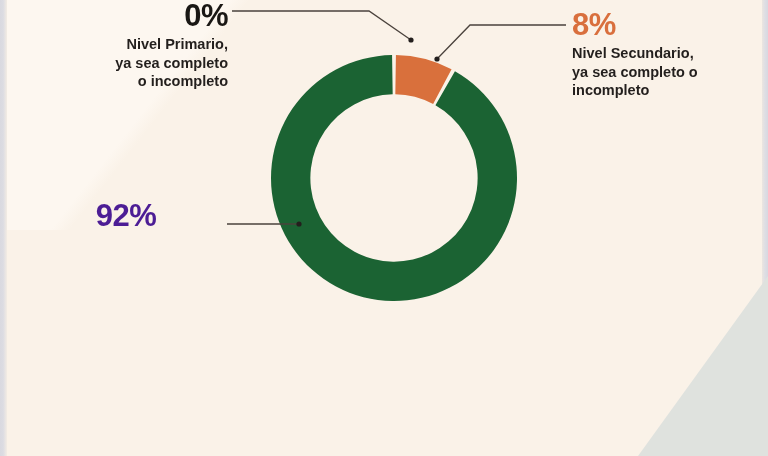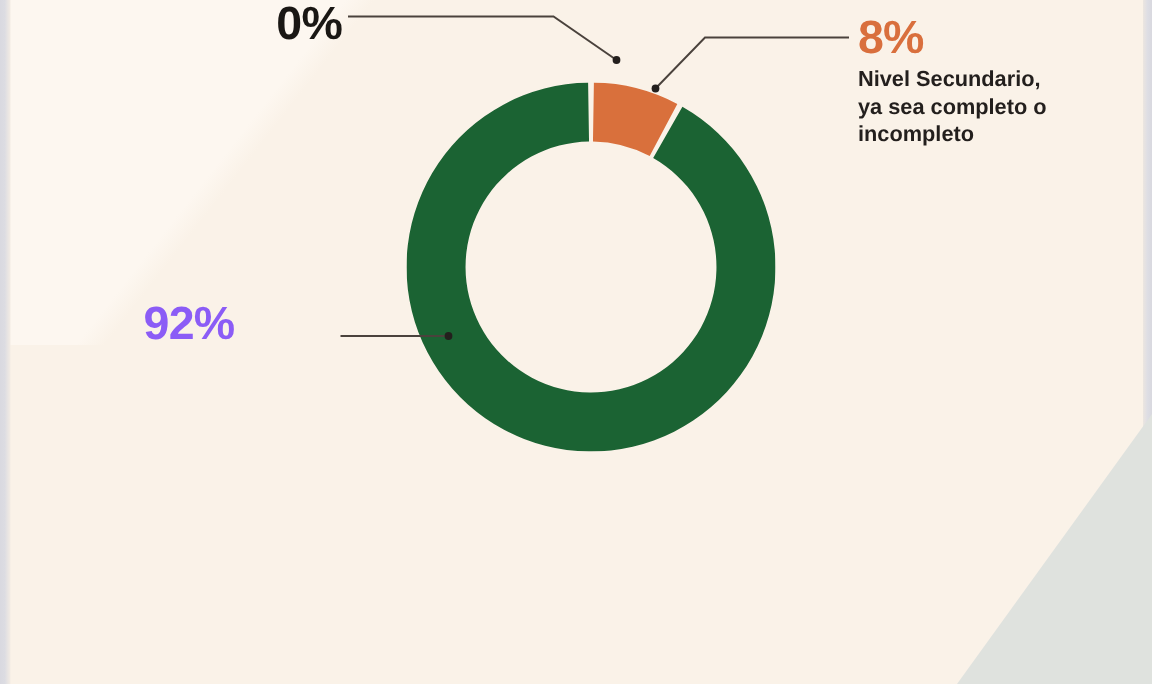--- a/index.html
+++ b/index.html
@@ -114,21 +114,21 @@
     text-align: left;
   }
   #callout-secundario .pct { color: #d96f3d; }
 
   #callout-universitario {
     left: 30px;
     top: 200px;
     width: 192px;
     text-align: center;
   }
-  #callout-universitario .pct { color: #8b5cf6; }
+  #callout-universitario .pct { color: #4c1d95; }
 </style>
 </head>
 <body>
 
 <div id="stage">
 
   <div class="topleft-sheen"></div>
   <div class="edge-strip-left"></div>
   <div class="edge-strip-right"></div>
   <div class="corner-wedge"></div>
@@ -149,20 +149,23 @@
 
     <polyline points="437,59 470,25 566,25" fill="none" stroke="#4a423c" stroke-width="1.3"></polyline>
     <circle cx="437" cy="59" r="2.6" fill="#231f1d"></circle>
 
     <line x1="227" y1="224" x2="299" y2="224" stroke="#4a423c" stroke-width="1.3"></line>
     <circle cx="299" cy="224" r="2.6" fill="#231f1d"></circle>
   </svg>
 
   <div class="callout" id="callout-primario">
     <div class="pct">0%</div>
+    <div class="desc">Nivel Primario,
+ya sea completo
+o incompleto</div>
   </div>
 
   <div class="callout" id="callout-secundario">
     <div class="pct">8%</div>
     <div class="desc">Nivel Secundario,
 ya sea completo o
 incompleto</div>
   </div>
 
   <div class="callout" id="callout-universitario">

